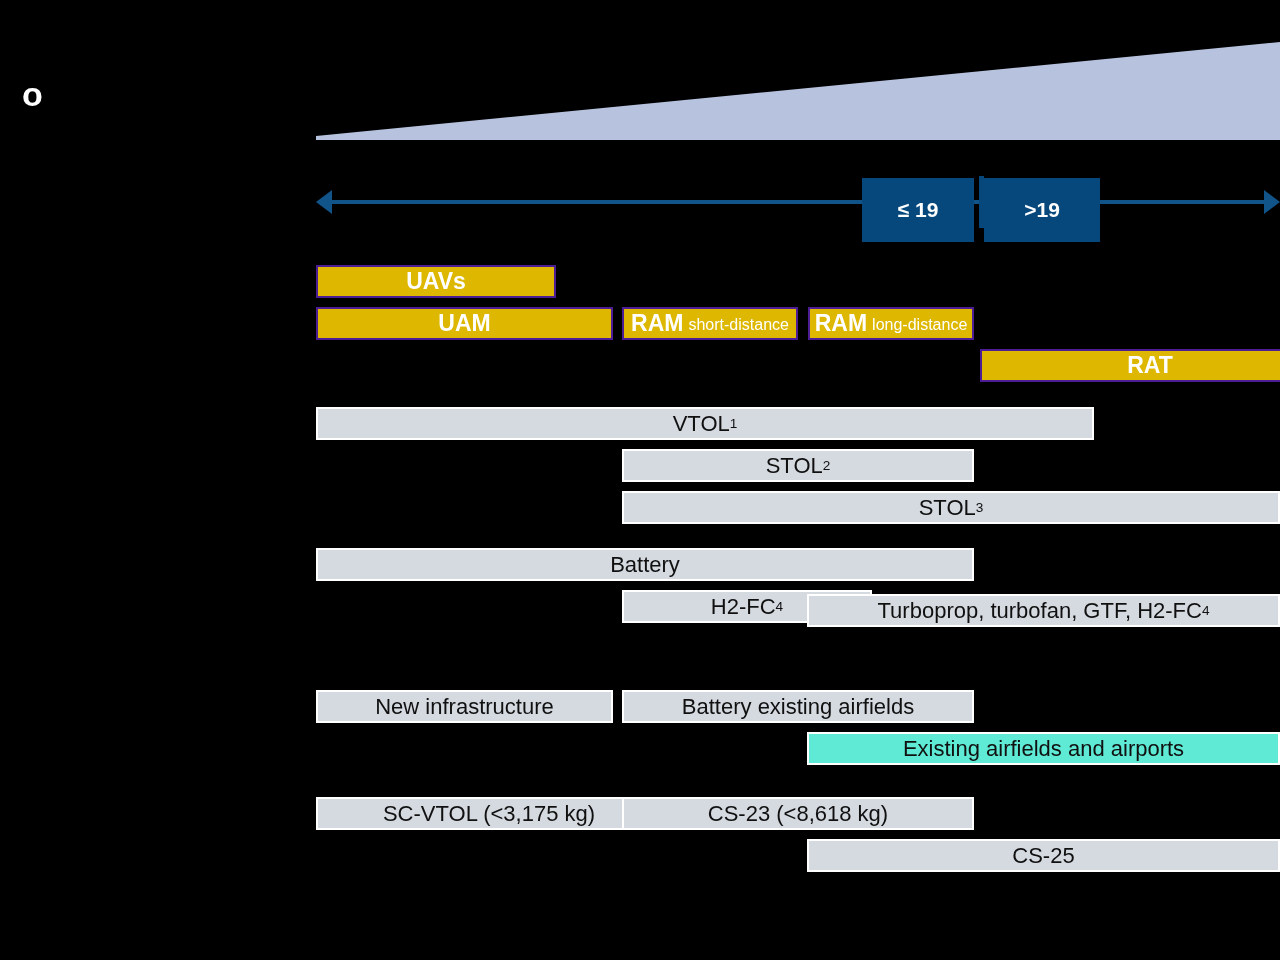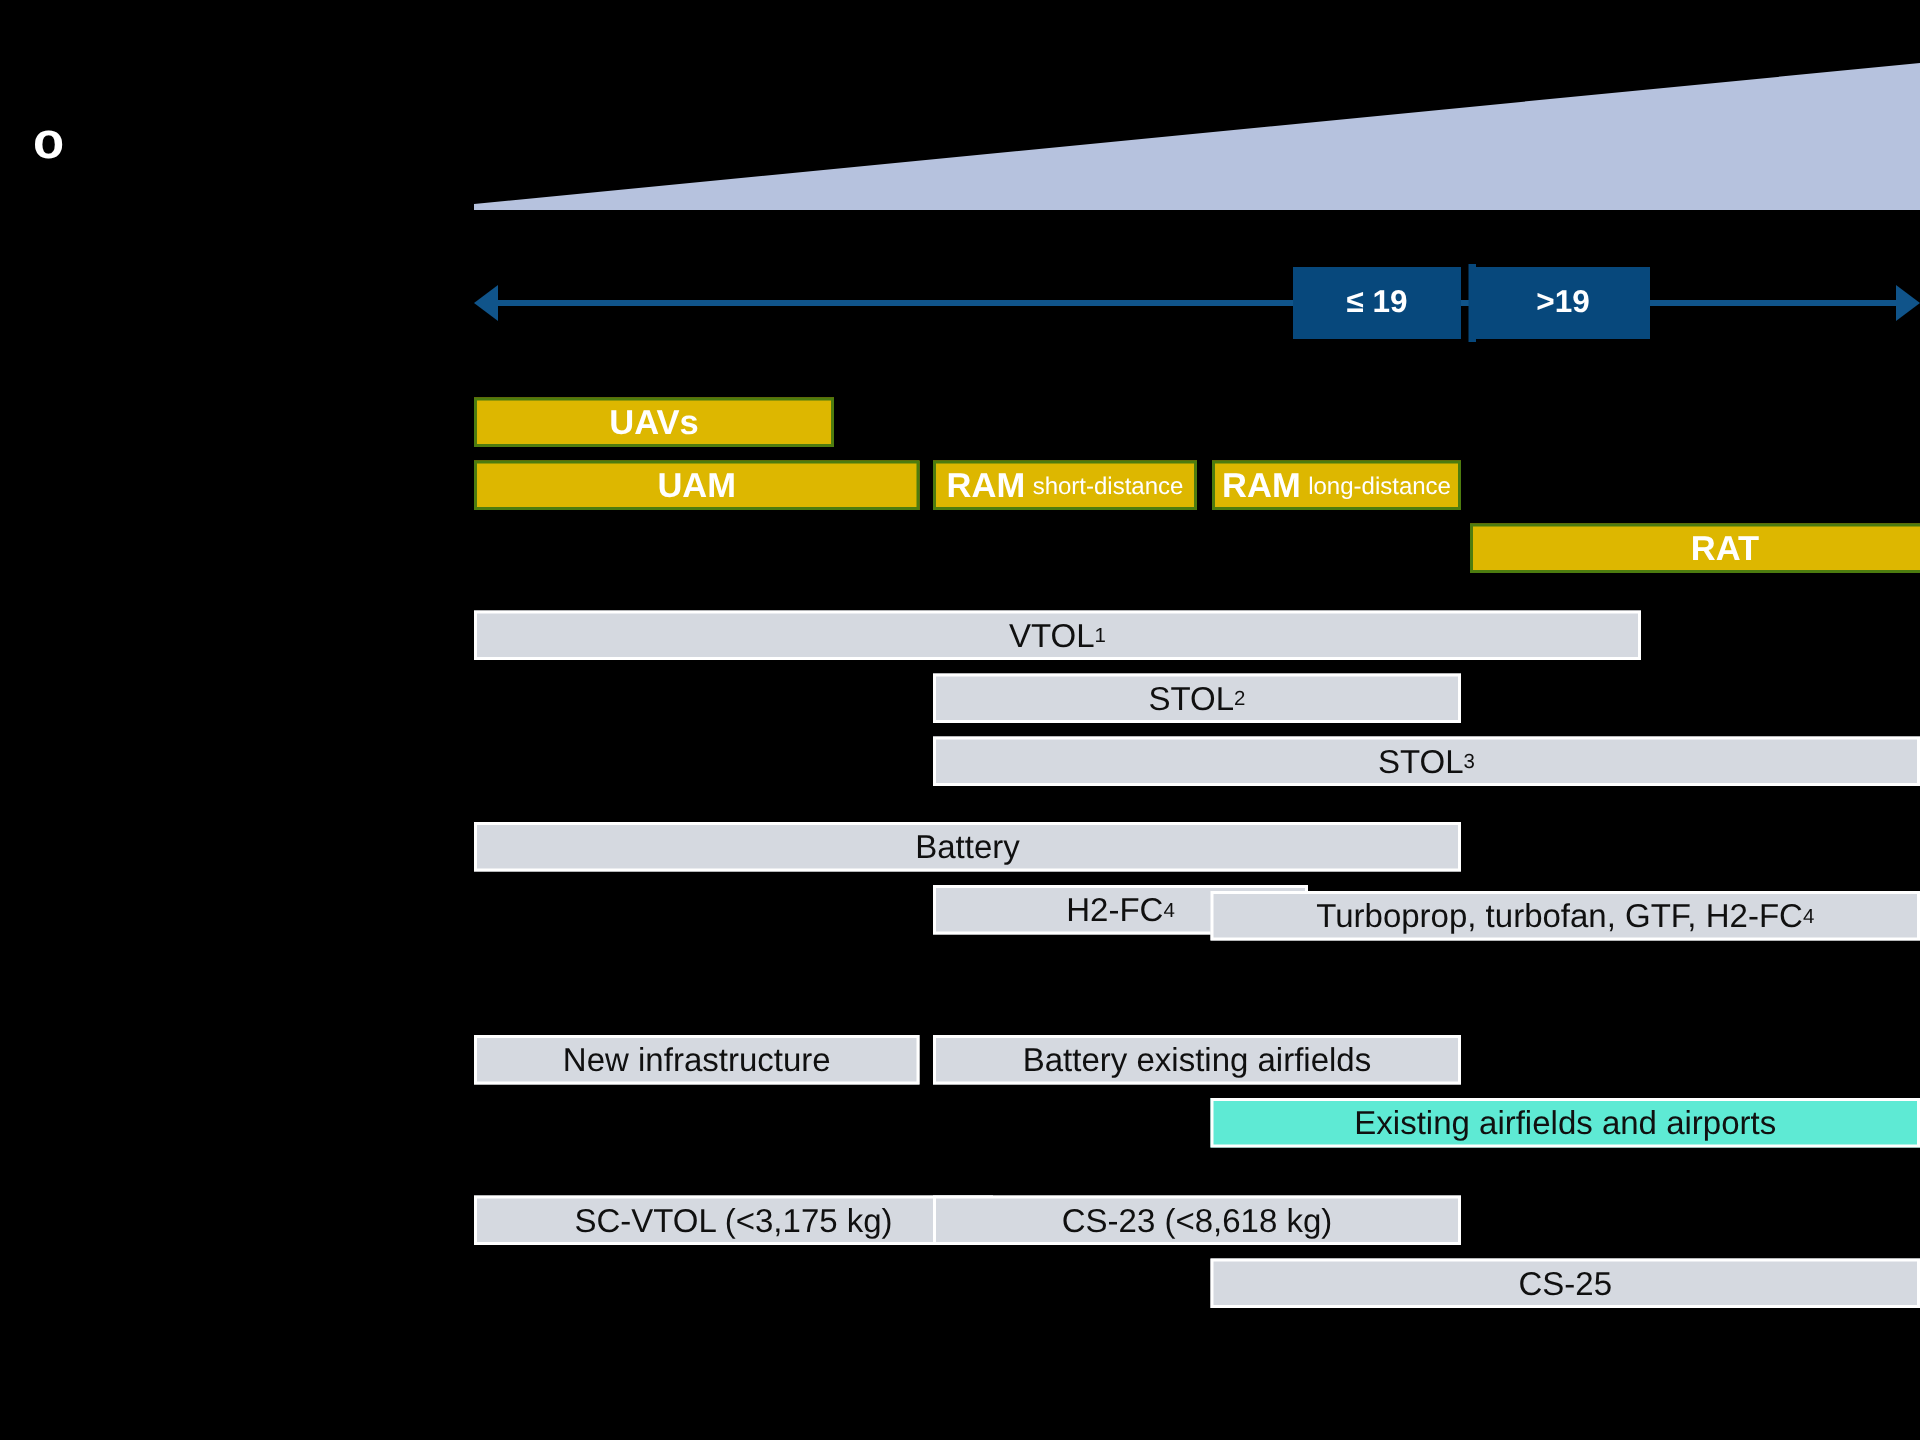--- a/index.html
+++ b/index.html
@@ -61,21 +61,21 @@
     position: absolute;
     right: 0px; top: 14px;
     width: 0; height: 0;
     border-top: 12px solid transparent;
     border-bottom: 12px solid transparent;
     border-left: 16px solid #10548a;
   }
   .seat-box {
     position: absolute;
     top: 2px;
-    height: 48px;
+    height: 64px;
     background: #07487c;
     color: #ffffff;
     font-size: 21px;
     font-weight: 700;
     display: flex;
     align-items: center;
     justify-content: center;
   }
   .seat-box.left  { left: 546px; width: 112px; }
   .seat-box.right { left: 668px; width: 116px; }
@@ -91,21 +91,21 @@
     position: absolute;
     height: 33px;
     display: flex;
     align-items: center;
     justify-content: center;
     white-space: nowrap;
     overflow: hidden;
   }
   .bar.gold {
     background: #ddb700;
-    border: 2px solid #4d7c0f;
+    border: 2px solid #4c1d95;
     color: #ffffff;
     font-size: 23px;
     font-weight: 700;
   }
   .bar.grey {
     background: #d5d9e0;
     border: 2px solid #ffffff;
     color: #101010;
     font-size: 22px;
     font-weight: 400;

